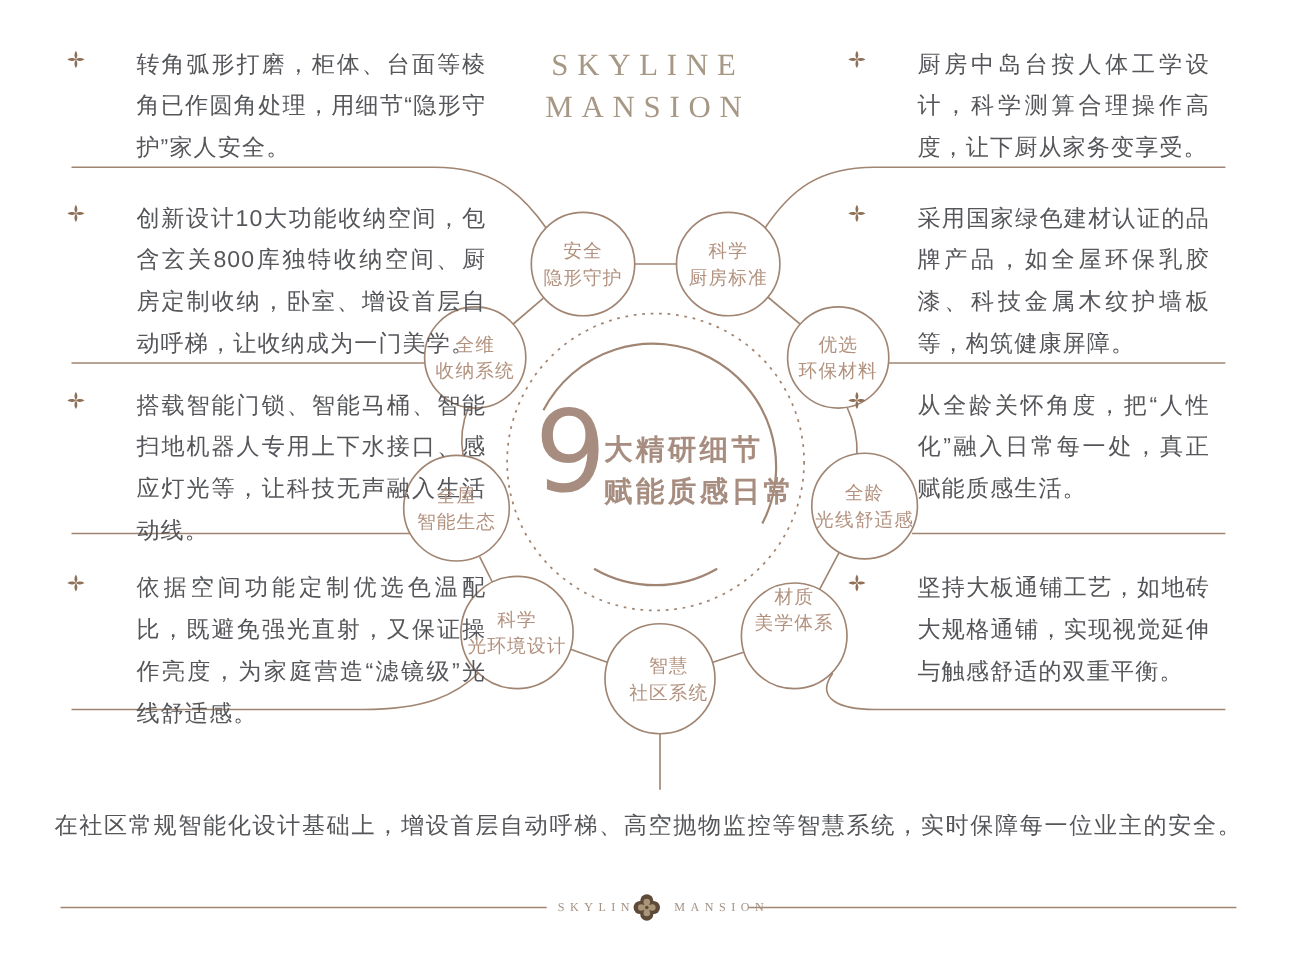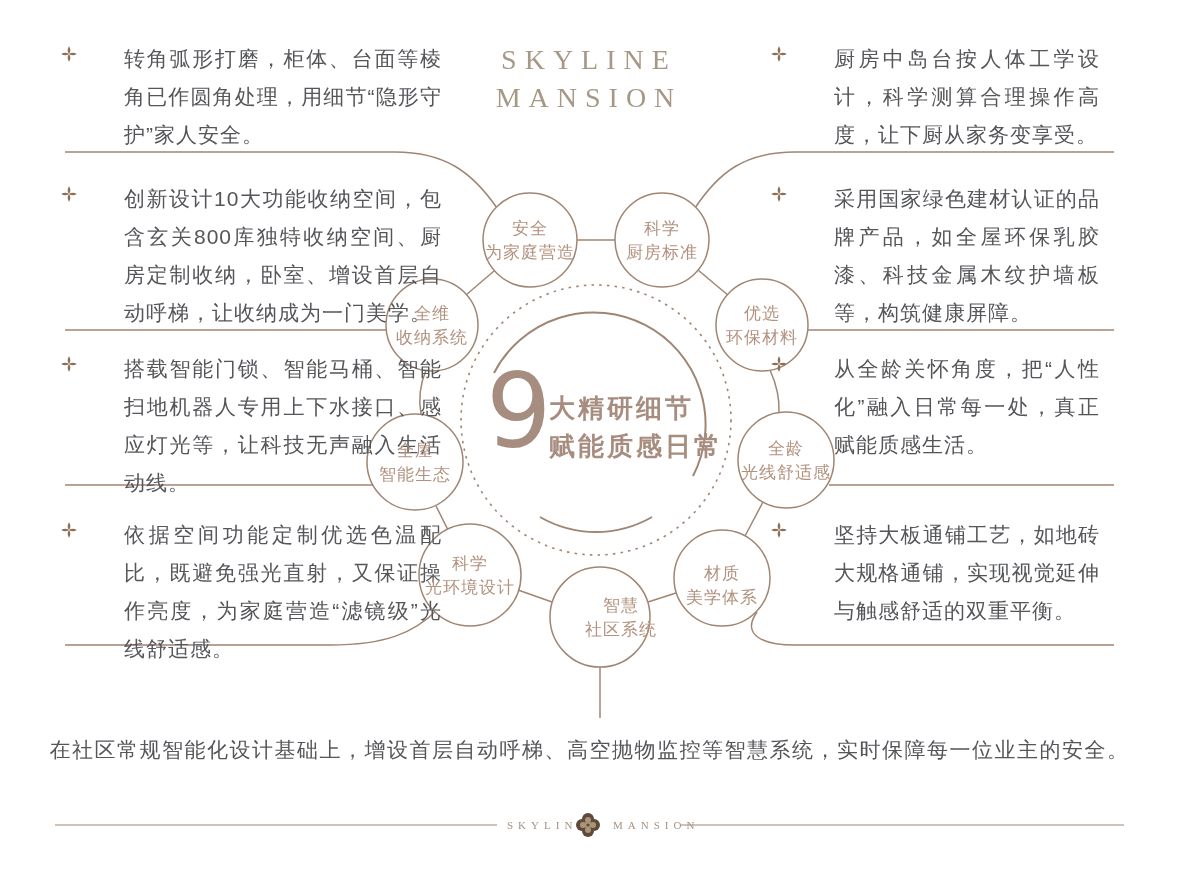--- a/index.html
+++ b/index.html
@@ -180,30 +180,30 @@
         <path d="M12 12 C15 9.6 19 9.6 22.4 12 C19 14.4 15 14.4 12 12 Z"></path>
       </svg>
     <p>坚持大板通铺工艺，如地砖大规格通铺，实现视觉延伸与触感舒适的双重平衡。</p>
   </div>
 
   <div class="center-number">9</div>
   <div class="center-title pre">大精研细节
 赋能质感日常</div>
 
   <div class="node-label pre" style="left:470px;top:217px;">安全
-为家庭营造</div>
+隐形守护</div>
   <div class="node-label pre" style="left:602px;top:217px;">科学
 厨房标准</div>
   <div class="node-label pre" style="left:702px;top:302px;">优选
 环保材料</div>
   <div class="node-label pre" style="left:726px;top:437px;">全龄
 光线舒适感</div>
-  <div class="node-label pre" style="left:662px;top:562px;text-align:center;">材质
+  <div class="node-label pre" style="left:662px;top:531px;text-align:center;">材质
 美学体系</div>
-  <div class="node-label pre" style="left:561px;top:594px;">智慧
+  <div class="node-label pre" style="left:548px;top:594px;">智慧
 社区系统</div>
   <div class="node-label pre" style="left:405px;top:552px;width:130px;">科学
 光环境设计</div>
   <div class="node-label pre" style="left:355px;top:439px;">全屋
 智能生态</div>
   <div class="node-label pre" style="left:372px;top:302px;">全维
 收纳系统</div>
 
   <div class="note">在社区常规智能化设计基础上，增设首层自动呼梯、高空抛物监控等智慧系统，实时保障每一位业主的安全。</div>
 

